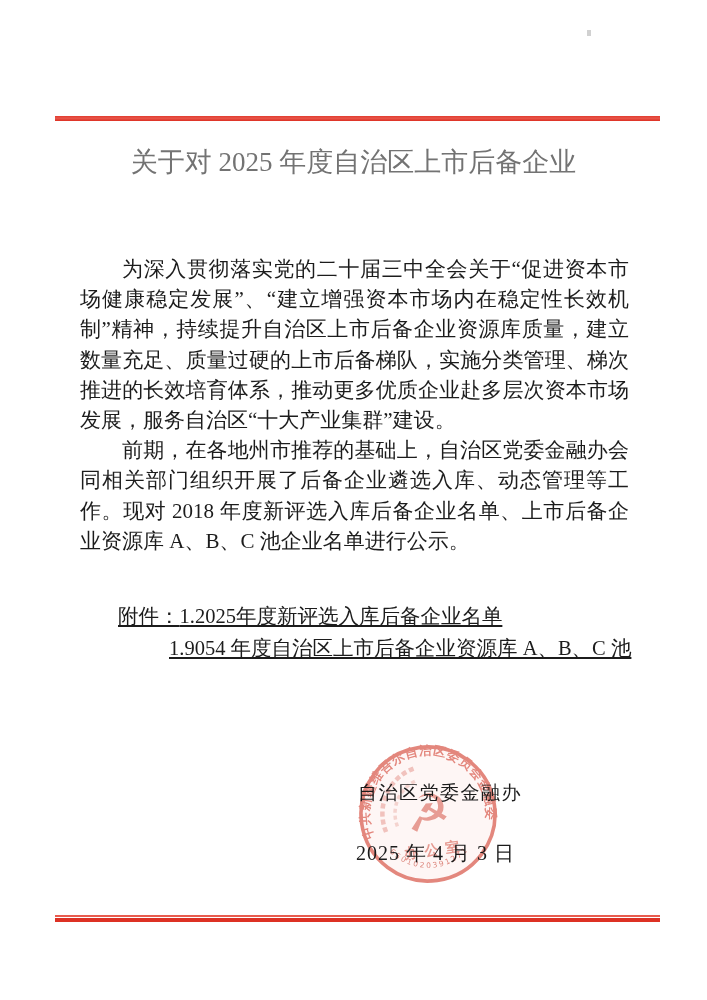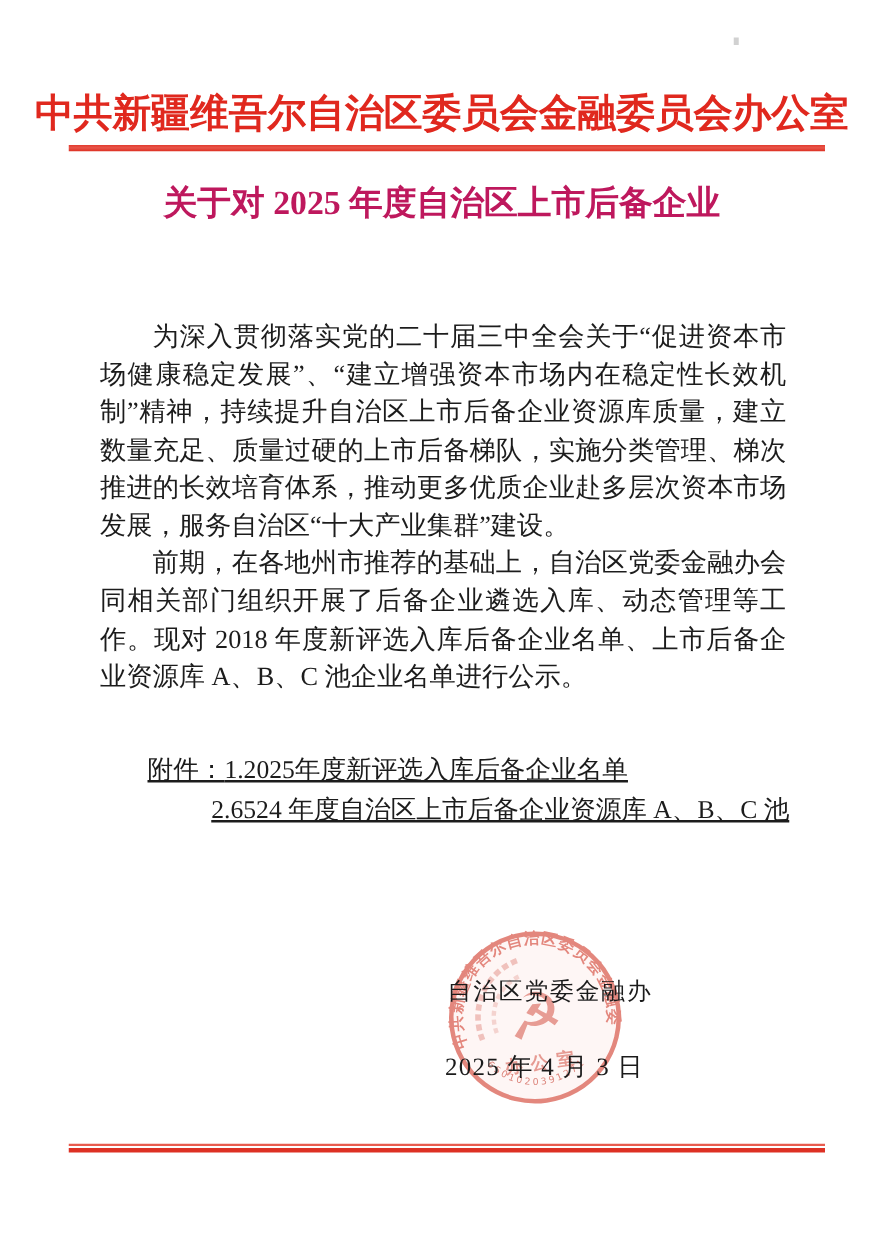--- a/index.html
+++ b/index.html
@@ -23,21 +23,21 @@
     letter-spacing:0px;
     white-space:nowrap;
   }
   .rule-top{
     position:absolute;top:116px;left:55px;width:605px;height:5px;
     background:linear-gradient(180deg,#e23b2e 0%,#e8564a 45%,#dd2f22 100%);
   }
   .doc-title{
     position:absolute;top:146px;left:0;width:707px;
     text-align:center;
-    font-size:27px;font-weight:bold;color:#be185d;
+    font-size:27px;font-weight:normal;color:#737373;
     line-height:33px;
   }
   .body-text{
     position:absolute;top:254px;left:80px;width:549px;
     font-size:21px;line-height:30.2px;
     color:#1c1c1c;
     text-align:justify;
   }
   .body-text p{margin:0;text-indent:2em;}
   .attachments{
@@ -68,36 +68,35 @@
       #dd3124 44%,#dd3124 100%);
   }
 </style>
 </head>
 <body>
 
 <div class="page">
 
   <div class="speck"></div>
 
-  <div class="org-header">中共新疆维吾尔自治区委员会金融委员会办公室</div>
 
   <div class="rule-top"></div>
 
   <div class="doc-title">
     <div>关于对 2025 年度自治区上市后备企业</div>
   </div>
 
   <div class="body-text">
     <p>为深入贯彻落实党的二十届三中全会关于“促进资本市场健康稳定发展”、“建立增强资本市场内在稳定性长效机制”精神，持续提升自治区上市后备企业资源库质量，建立数量充足、质量过硬的上市后备梯队，实施分类管理、梯次推进的长效培育体系，推动更多优质企业赴多层次资本市场发展，服务自治区“十大产业集群”建设。</p>
     <p>前期，在各地州市推荐的基础上，自治区党委金融办会同相关部门组织开展了后备企业遴选入库、动态管理等工作。现对 2018 年度新评选入库后备企业名单、上市后备企业资源库 A、B、C 池企业名单进行公示。</p>
   </div>
 
   <div class="attachments">
     <div class="attach-row"><span>附件：</span><span>1.2025年度新评选入库后备企业名单</span></div>
-    <div class="attach-row attach-indent">2.6524 年度自治区上市后备企业资源库 A、B、C 池</div>
+    <div class="attach-row attach-indent">1.9054 年度自治区上市后备企业资源库 A、B、C 池</div>
   </div>
 
   <svg class="seal" viewBox="0 0 144 144" xmlns="http://www.w3.org/2000/svg">
     <defs>
       <path id="arcTop" d="M 16.9,92.1 A 58.8,58.8 0 1 1 127.1,92.1" fill="none"></path>
       <path id="arcBottom" d="M 26,101 A 55,55 0 0 0 118,101" fill="none"></path>
     </defs>
     <g transform="rotate(-8 72 72)" opacity="0.72">
       <circle cx="72" cy="72" r="67" fill="rgba(236,130,118,0.10)" stroke="#d9594c" stroke-width="3.6"></circle>
       <text font-size="12.5" font-weight="bold" fill="#d9594c" letter-spacing="1" font-family="Liberation Serif, DejaVu Serif, serif">

